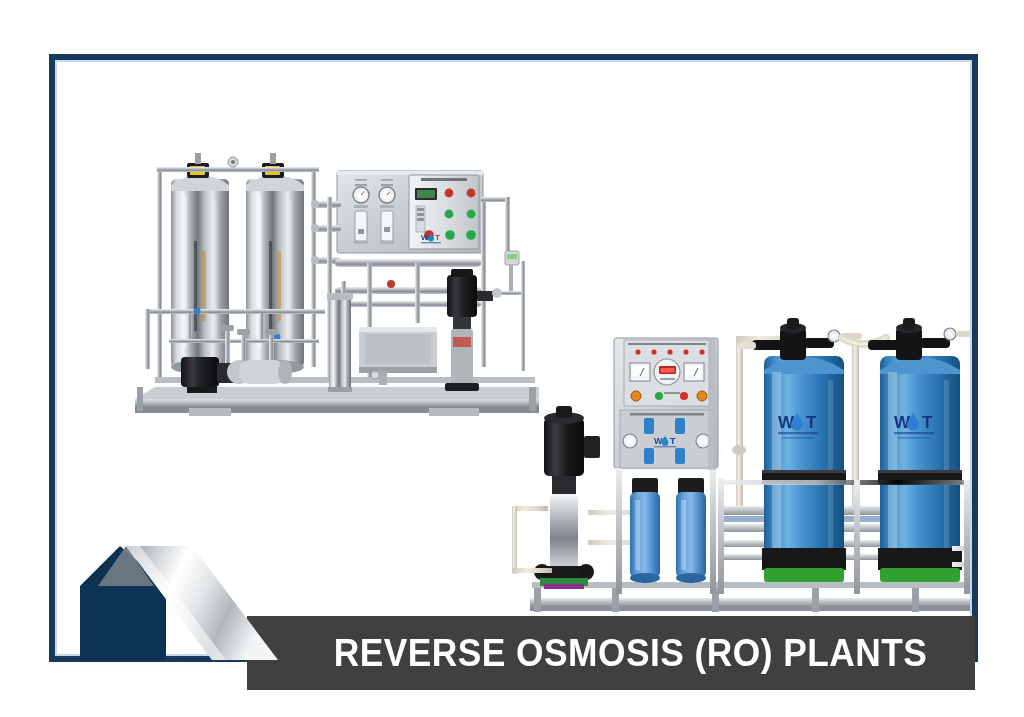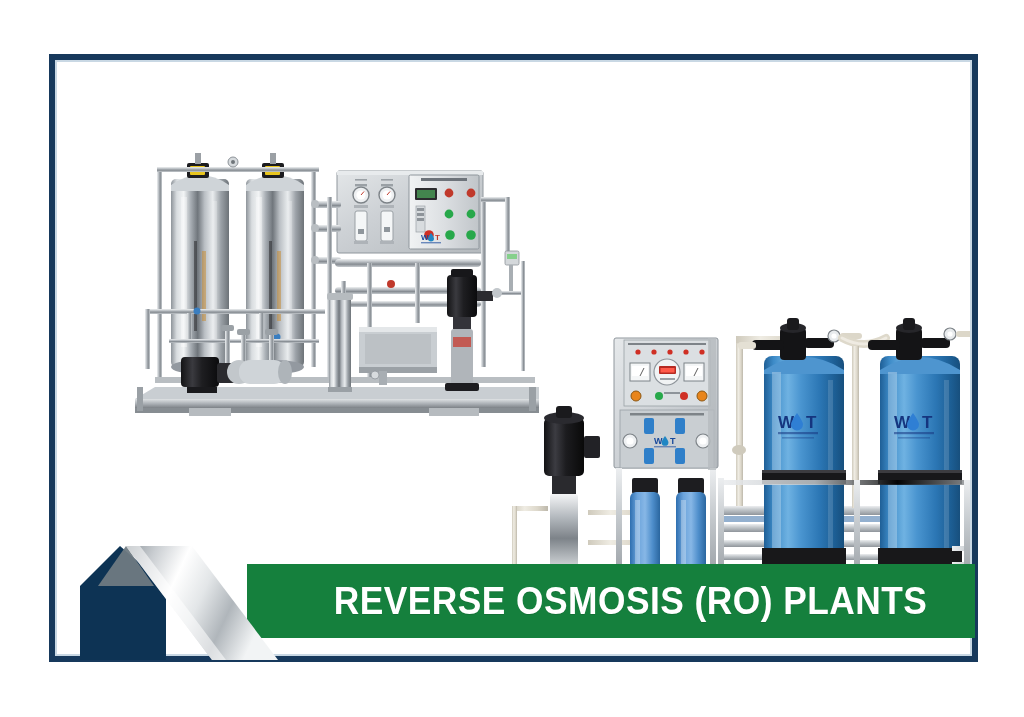--- a/index.html
+++ b/index.html
@@ -30,23 +30,23 @@
     position: absolute;
     left: 57px; top: 62px;
     width: 913px; height: 592px;
     background: #ffffff;
     overflow: hidden;
   }
 
   
   .banner {
     position: absolute;
-    left: 247px; top: 564px;
+    left: 247px; top: 616px;
     width: 728px; height: 74px;
-    background: #15803d;
+    background: #404040;
     z-index: 6;
   }
   .banner-title {
     position: absolute;
     left: 0; top: 0; right: 0; bottom: 0;
     display: flex; align-items: center; justify-content: center;
     color: #ffffff;
     font-family: "Liberation Sans", sans-serif;
     font-weight: bold;
     font-size: 38px;

